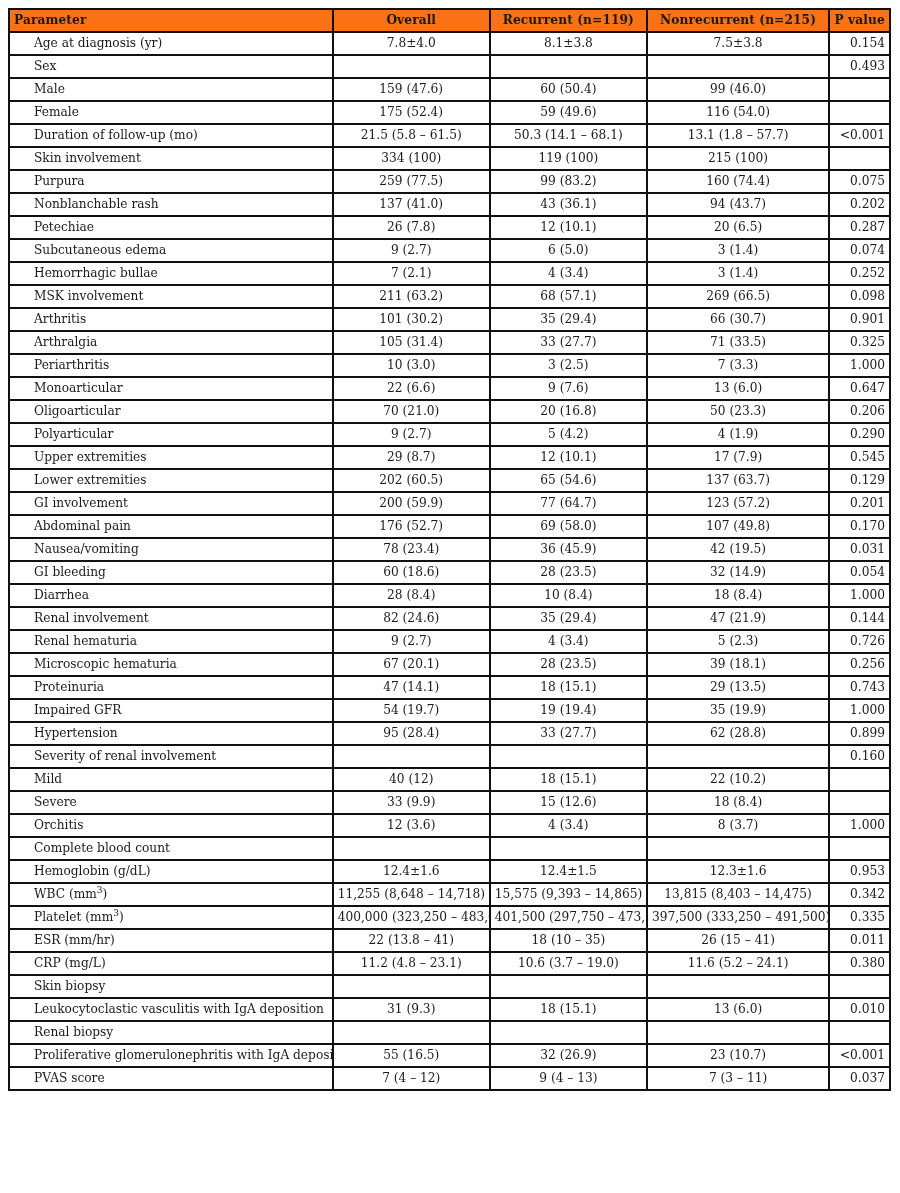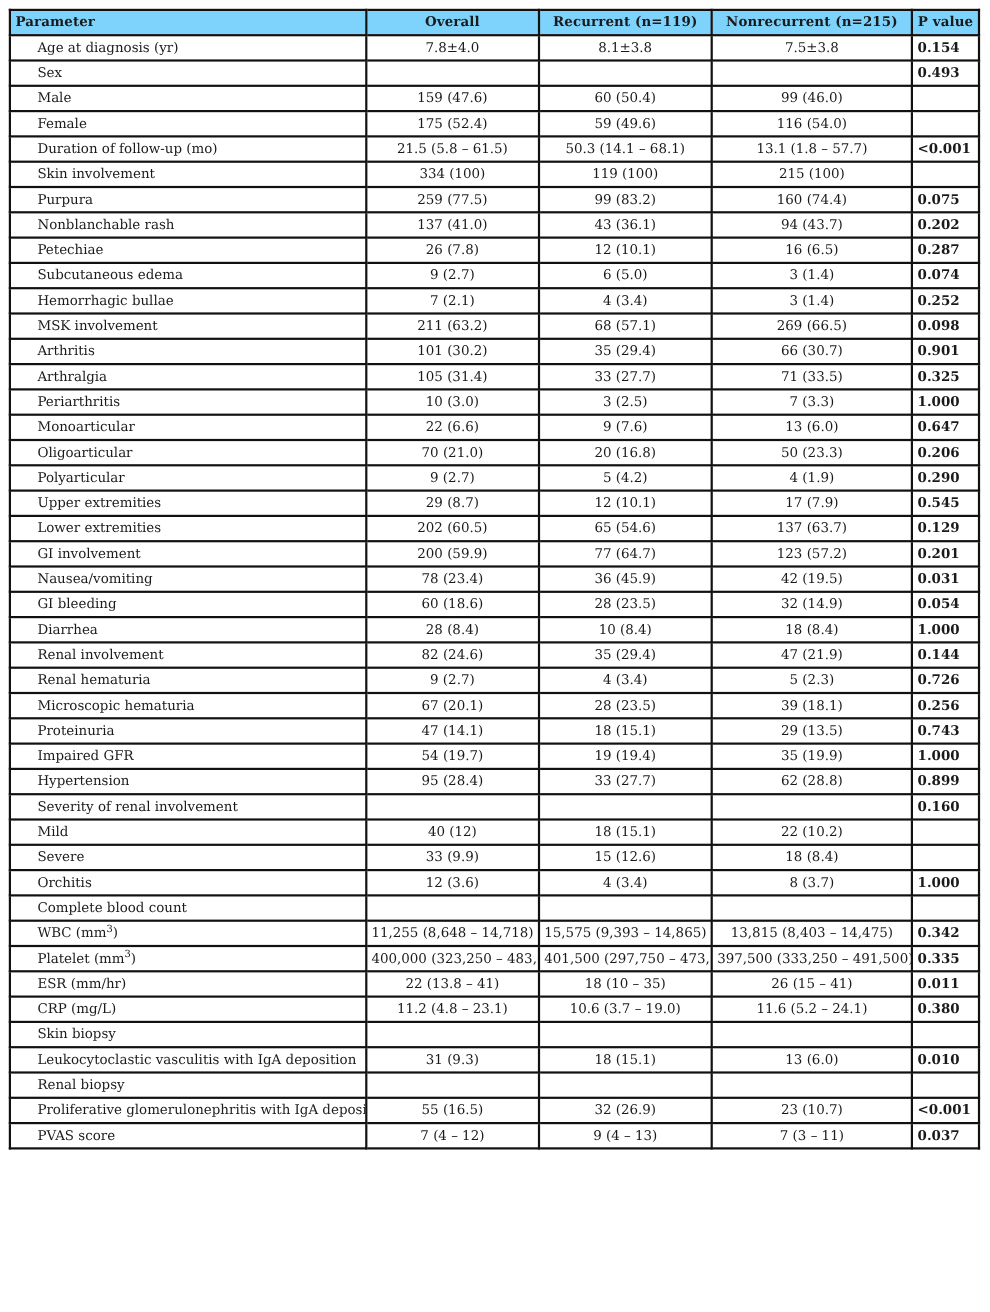--- a/index.html
+++ b/index.html
@@ -14,29 +14,29 @@
   }
   table.data-table th, table.data-table td {
     border: 2px solid #111111;
     height: 21px;
     padding: 0 4px;
     white-space: nowrap;
     overflow: hidden;
     line-height: 21px;
   }
   table.data-table thead th {
-    background: #7dd3fc;
+    background: #f97316;
     font-weight: bold;
     text-align: center;
     letter-spacing: 0.1px;
   }
   table.data-table thead th.col-param { text-align: left; }
   table.data-table td.param { text-align: left; padding-left: 24px; }
   table.data-table td.val { text-align: center; }
-  table.data-table td.pval { text-align: left; font-weight: bold; }
+  table.data-table td.pval { text-align: right; }
   col.c-param { width: 309px; }
   col.c-overall { width: 150px; }
   col.c-rec { width: 150px; }
   col.c-nonrec { width: 174px; }
   col.c-p { width: 58px; }
   sup { font-size: 9px; line-height: 0; }
 </style>
 </head>
 <body>
 
@@ -111,21 +111,21 @@
         <td class="param">Nonblanchable rash</td>
         <td class="val">137 (41.0)</td>
         <td class="val">43 (36.1)</td>
         <td class="val">94 (43.7)</td>
         <td class="pval">0.202</td>
       </tr>
       <tr>
         <td class="param">Petechiae</td>
         <td class="val">26 (7.8)</td>
         <td class="val">12 (10.1)</td>
-        <td class="val">16 (6.5)</td>
+        <td class="val">20 (6.5)</td>
         <td class="pval">0.287</td>
       </tr>
       <tr>
         <td class="param">Subcutaneous edema</td>
         <td class="val">9 (2.7)</td>
         <td class="val">6 (5.0)</td>
         <td class="val">3 (1.4)</td>
         <td class="pval">0.074</td>
       </tr>
       <tr>
@@ -199,20 +199,27 @@
         <td class="pval">0.129</td>
       </tr>
       <tr>
         <td class="param">GI involvement</td>
         <td class="val">200 (59.9)</td>
         <td class="val">77 (64.7)</td>
         <td class="val">123 (57.2)</td>
         <td class="pval">0.201</td>
       </tr>
       <tr>
+        <td class="param">Abdominal pain</td>
+        <td class="val">176 (52.7)</td>
+        <td class="val">69 (58.0)</td>
+        <td class="val">107 (49.8)</td>
+        <td class="pval">0.170</td>
+      </tr>
+      <tr>
         <td class="param">Nausea/vomiting</td>
         <td class="val">78 (23.4)</td>
         <td class="val">36 (45.9)</td>
         <td class="val">42 (19.5)</td>
         <td class="pval">0.031</td>
       </tr>
       <tr>
         <td class="param">GI bleeding</td>
         <td class="val">60 (18.6)</td>
         <td class="val">28 (23.5)</td>
@@ -297,20 +304,27 @@
         <td class="pval">1.000</td>
       </tr>
       <tr>
         <td class="param">Complete blood count</td>
         <td class="val"></td>
         <td class="val"></td>
         <td class="val"></td>
         <td class="pval"></td>
       </tr>
       <tr>
+        <td class="param">Hemoglobin (g/dL)</td>
+        <td class="val">12.4±1.6</td>
+        <td class="val">12.4±1.5</td>
+        <td class="val">12.3±1.6</td>
+        <td class="pval">0.953</td>
+      </tr>
+      <tr>
         <td class="param"><span>WBC (mm</span><sup>3</sup><span>)</span></td>
         <td class="val">11,255 (8,648 – 14,718)</td>
         <td class="val">15,575 (9,393 – 14,865)</td>
         <td class="val">13,815 (8,403 – 14,475)</td>
         <td class="pval">0.342</td>
       </tr>
       <tr>
         <td class="param"><span>Platelet (mm</span><sup>3</sup><span>)</span></td>
         <td class="val">400,000 (323,250 – 483,000)</td>
         <td class="val">401,500 (297,750 – 473,500)</td>

